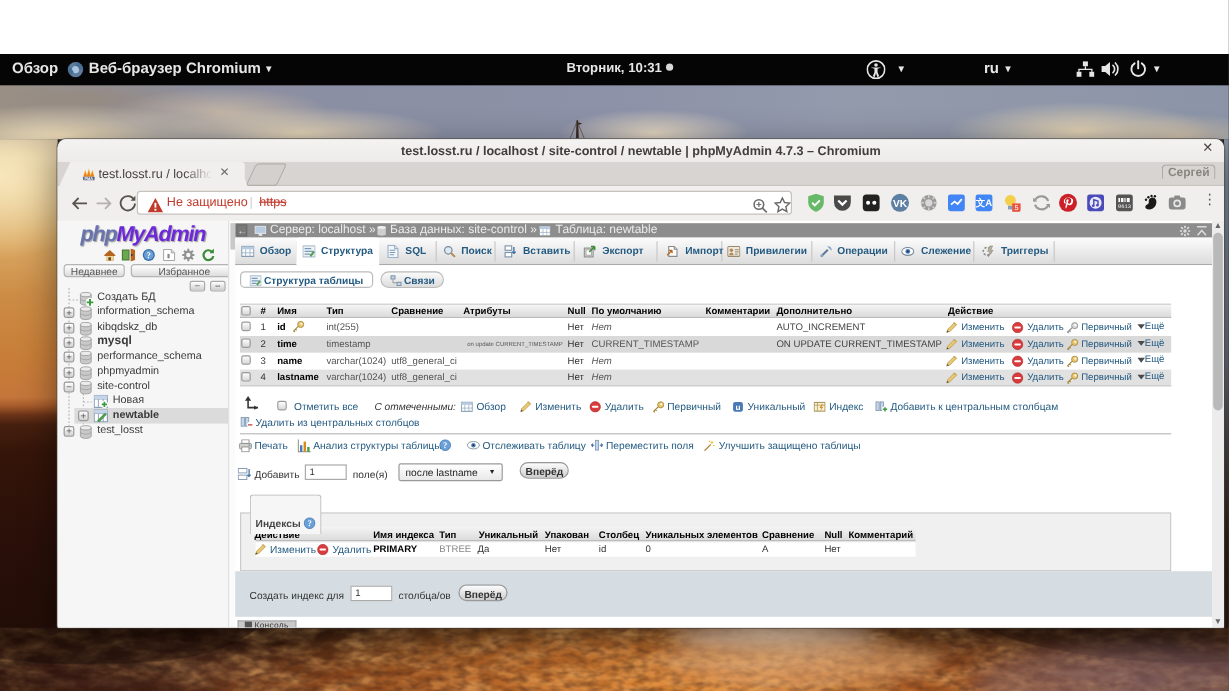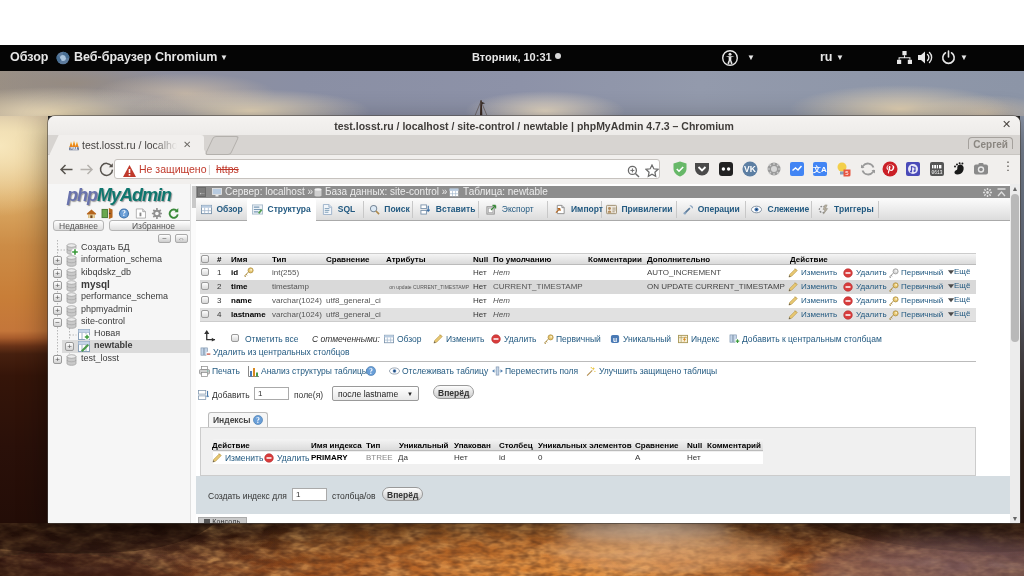--- a/index.html
+++ b/index.html
@@ -300,21 +300,21 @@
     <svg class="ext" style="left:925px" viewBox="0 0 16 16" width="16" height="16">
           <rect x="1" y="3.5" width="14" height="10" rx="2" fill="#8a8a8a"></rect>
           <rect x="5.5" y="2" width="5" height="3" rx="1" fill="#8a8a8a"></rect>
           <circle cx="8" cy="8.5" r="3.2" fill="#e8e8e8"></circle>
           <circle cx="8" cy="8.5" r="1.8" fill="#8a8a8a"></circle>
         </svg>
     <div class="tbtn" style="left:954px;top:4px;color:#57534e;font-size:12px">⋮</div>
   </div>
   <div id="content">
     <div id="navi">
-      <div style="position:absolute;left:0;top:1px;width:142px;text-align:center;font-size:18px;font-weight:bold;font-style:italic;letter-spacing:-1px;text-shadow:1px 1px 1px #999"><span style="color:#6973ad">php</span><span style="color:#0f766e">MyAdmin</span></div>
+      <div style="position:absolute;left:0;top:1px;width:142px;text-align:center;font-size:18px;font-weight:bold;font-style:italic;letter-spacing:-1px;text-shadow:1px 1px 1px #999"><span style="color:#6973ad">php</span><span style="color:#6d28d9">MyAdmin</span></div>
       <div style="position:absolute;left:38px;top:21px">
         <svg width="97" height="11" viewBox="0 0 106 12">
           <g>
                 <path d="M1 6 6 1.5 11 6v1H9.5v4h-7V7H1z" fill="#b5651d"></path>
                 <path d="M2.5 7h7v4h-7z" fill="#e8d5a0"></path>
                 <rect x="4.7" y="8" width="2.4" height="3" fill="#7a4a1d"></rect>
               </g>
           <g transform="translate(17,0)">
                 <rect x="0" y="1" width="7" height="10" fill="#4a7a3a"></rect>
                 <rect x="1" y="2" width="5" height="8" fill="#6aa84f"></rect>
@@ -506,21 +506,21 @@
               <path d="M9 2v6M9 8l-1.6-1.8M9 8l1.6-1.8" stroke="#3a6ea5" stroke-width="1.2" fill="none"></path>
             </svg>
             <span style="position:absolute;left:239.8px;top:6px;font-size:8.5px;font-weight:bold;color:#235a81">Вставить</span>
             <div style="position:absolute;left:351px;top:3px;width:1px;height:17px;background:#c8c8c8"></div>
             <svg class="ticn" style="position:absolute;left:290px;top:6px;width:11px;height:11px" width="12" height="12" viewBox="0 0 12 12">
               <rect x="1" y="3" width="8" height="8" fill="#e8e8e8" stroke="#8a8a8a"></rect>
               <rect x="2.5" y="4.5" width="5" height="5" fill="#fff" stroke="#aaa"></rect>
               <path d="M6 1h5v5" fill="none"></path>
               <path d="M5.5 6.5 10.5 1.5M10.5 1.5H7M10.5 1.5V5" stroke="#3a8a3a" stroke-width="1.3" fill="none"></path>
             </svg>
-            <span style="position:absolute;left:305.8px;top:6px;font-size:8.5px;font-weight:normal;color:#235a81">Экспорт</span>
+            <span style="position:absolute;left:305.8px;top:6px;font-size:8.5px;font-weight:bold;color:#235a81">Экспорт</span>
             <div style="position:absolute;left:404.5px;top:3px;width:1px;height:17px;background:#c8c8c8"></div>
             <svg class="ticn" style="position:absolute;left:359px;top:6px;width:11px;height:11px" width="12" height="12" viewBox="0 0 12 12">
               <path d="M2.5 1.5h5l2.5 2.5v6.5h-7.5z" fill="#fff" stroke="#8a8a8a"></path>
               <path d="M7.5 1.5V4H10" fill="#ddd" stroke="#8a8a8a"></path>
               <path d="M1 9.5 5.5 5M5.5 5H2.8M5.5 5v2.7" stroke="#b5651d" stroke-width="1.2" fill="none"></path>
             </svg>
             <span style="position:absolute;left:375px;top:6px;font-size:8.5px;font-weight:bold;color:#235a81">Импорт</span>
             <div style="position:absolute;left:480.2px;top:3px;width:1px;height:17px;background:#c8c8c8"></div>
             <svg class="ticn" style="position:absolute;left:410px;top:6px;width:11px;height:11px" width="12" height="12" viewBox="0 0 12 12">
               <rect x="0.5" y="1.5" width="11" height="9" rx="1" fill="#efe9df" stroke="#9a8a6a"></rect>
@@ -543,20 +543,31 @@
               <circle cx="6" cy="6" r=".9" fill="#16324a"></circle>
             </svg>
             <span style="position:absolute;left:571.5px;top:6px;font-size:8.5px;font-weight:bold;color:#235a81">Слежение</span>
             <div style="position:absolute;left:682.2px;top:3px;width:1px;height:17px;background:#c8c8c8"></div>
             <svg class="ticn" style="position:absolute;left:622px;top:6px;width:11px;height:11px" width="12" height="12" viewBox="0 0 12 12">
               <circle cx="5" cy="6" r="3.5" fill="none" stroke="#8a8a8a" stroke-width="1.4" stroke-dasharray="2,1.4"></circle>
               <path d="M7.5 1 5.5 6h2L6 11l4.5-6h-2.2L10 1z" fill="#b8b0a0" stroke="#8a8578" stroke-width=".5"></path>
             </svg>
             <span style="position:absolute;left:638.1px;top:6px;font-size:8.5px;font-weight:bold;color:#235a81">Триггеры</span>
           </div>
+      <div id="subtabs">
+        <span class="stab"><svg class="ticn" width="12" height="12" viewBox="0 0 12 12">
+                <rect x="0.5" y="1" width="11" height="10" fill="#eef3f8" stroke="#a8bccc"></rect>
+                <path d="M2 3.5h6M2 6h8M2 8.5h5" stroke="#7a9ab5" stroke-width="1.3"></path>
+                <path d="M6.5 9.5 10 5.5l1.3 1.2L8 11z" fill="#55a055"></path>
+              </svg>Структура таблицы</span><span class="stab off"><svg class="ticn" width="12" height="12" viewBox="0 0 12 12">
+                <rect x="1" y="1" width="4" height="3.2" fill="#c5d5e8" stroke="#7a92ab"></rect>
+                <rect x="7" y="7.5" width="4" height="3.2" fill="#c5d5e8" stroke="#7a92ab"></rect>
+                <path d="M3 4.5v3.5h4" stroke="#9a9a9a" fill="none"></path>
+              </svg>Связи</span>
+      </div>
       <div id="page">
         <div style="position:absolute;left:4px;top:7px;width:776px;height:12px;background:linear-gradient(#f5f5f5,#dadada);border-top:1px solid #ccc;border-bottom:1px solid #bbb"></div>
         <div style="position:absolute;left:4px;top:20px;width:776px;height:14px;background:#fff"></div>
         <div style="position:absolute;left:4px;top:34px;width:776px;height:14px;background:#d9d9d9"></div>
         <div style="position:absolute;left:4px;top:48px;width:776px;height:14px;background:#fff"></div>
         <div style="position:absolute;left:4px;top:62px;width:776px;height:14px;background:#e1e1e1;border-bottom:1px solid #ccc"></div>
         <b style="position:absolute;left:21px;top:9px;font-size:8px;color:#000;white-space:nowrap">#</b>
         <b style="position:absolute;left:35px;top:9px;font-size:8px;color:#000;white-space:nowrap">Имя</b>
         <b style="position:absolute;left:76px;top:9px;font-size:8px;color:#000;white-space:nowrap">Тип</b>
         <b style="position:absolute;left:130px;top:9px;font-size:8px;color:#000;white-space:nowrap">Сравнение</b>
@@ -781,21 +792,21 @@
         <span style="position:absolute;left:2px;top:144px"><svg width="11" height="10" viewBox="0 0 12 11" style="vertical-align:-2px">
                 <rect x="0.5" y="0.5" width="8" height="4" fill="#fff" stroke="#7a92ab" stroke-width=".8"></rect>
                 <rect x="0.5" y="6.5" width="8" height="4" fill="#fff" stroke="#7a92ab" stroke-width=".8"></rect>
                 <path d="M10.5 1v6M10.5 7.8 9 6.2M10.5 7.8 12 6.2" stroke="#3a6ea5" stroke-width="1.1" fill="none"></path>
               </svg></span>
             <span style="position:absolute;left:16px;top:144px;font-size:8.5px;color:#333">Добавить</span>
         <input style="position: absolute; left: 58px; top: 141px; width: 35px; height: 13px; border: 1px solid rgb(170, 170, 170); font-size: 8px; color: rgb(51, 51, 51); font-family: &quot;Liberation Sans&quot;; padding-left: 3px;" value="1">
         <span style="position:absolute;left:98px;top:144px;font-size:8.5px;color:#333">поле(я)</span>
         <span style="position:absolute;left:136px;top:140px;width:87px;height:15px;border:1px solid #999;border-radius:2px;background:linear-gradient(#fff,#e8e8e8);font-size:8.5px;color:#222;line-height:15px"><span style="margin-left:5px">после lastname</span><span style="position:absolute;right:5px;font-size:6px">▼</span></span>
         <span style="position:absolute;left:237px;top:139px;height:14px;padding:0 4px;border:1px solid #999;border-radius:8px;background:linear-gradient(#fdfdfd,#ccc);font-size:8.5px;font-weight:bold;color:#333;line-height:15px">Вперёд</span>
-        <div style="position:absolute;left:12px;top:166px;height:15px;padding:0 4px;background:#f6f6f6;border:1px solid #bbb;border-bottom:0;border-radius:3px 3px 0 0;font-size:8.5px;font-weight:bold;color:#444;line-height:15px;z-index:2">Индексы <svg width="10" height="10" viewBox="0 0 11 11" style="vertical-align:-2px">
+        <div style="position:absolute;left:12px;top:166px;height:15px;padding:16px 4px;background:#f6f6f6;border:1px solid #bbb;border-bottom:0;border-radius:3px 3px 0 0;font-size:8.5px;font-weight:bold;color:#444;line-height:15px;z-index:2">Индексы <svg width="10" height="10" viewBox="0 0 11 11" style="vertical-align:-2px">
                 <circle cx="5.5" cy="5.5" r="5" fill="#6a9fd8" stroke="#3a6ea5" stroke-width=".6"></circle>
                 <text x="5.5" y="8.4" font-size="8" fill="#fff" text-anchor="middle" font-family="Liberation Serif" font-weight="bold">?</text>
               </svg></div>
         <div style="position:absolute;left:4px;top:181px;width:776px;height:49px;background:#f0f0f0;border:1px solid #ccc"></div>
         <div style="position:absolute;left:17px;top:193px;width:550px;height:12px;background:linear-gradient(#f4f4f4,#dcdcdc);border-bottom:1px solid #bbb"></div>
         <div style="position:absolute;left:17px;top:206px;width:550px;height:12px;background:#fff"></div>
         <b style="position:absolute;left:16px;top:195px;font-size:8px;color:#000;white-space:nowrap">Действие</b>
         <b style="position:absolute;left:115px;top:195px;font-size:8px;color:#000;white-space:nowrap">Имя индекса</b>
         <b style="position:absolute;left:170px;top:195px;font-size:8px;color:#000;white-space:nowrap">Тип</b>
         <b style="position:absolute;left:203px;top:195px;font-size:8px;color:#000;white-space:nowrap">Уникальный</b>

